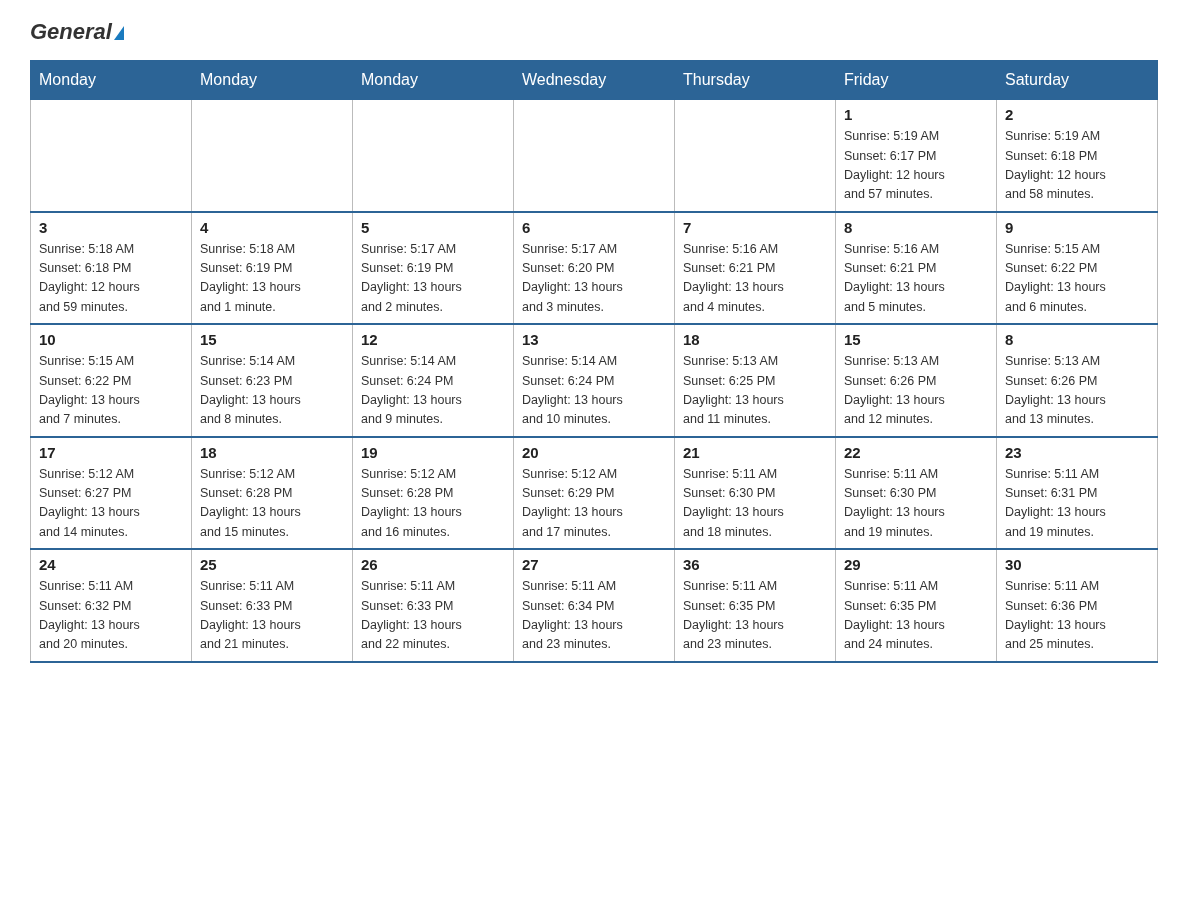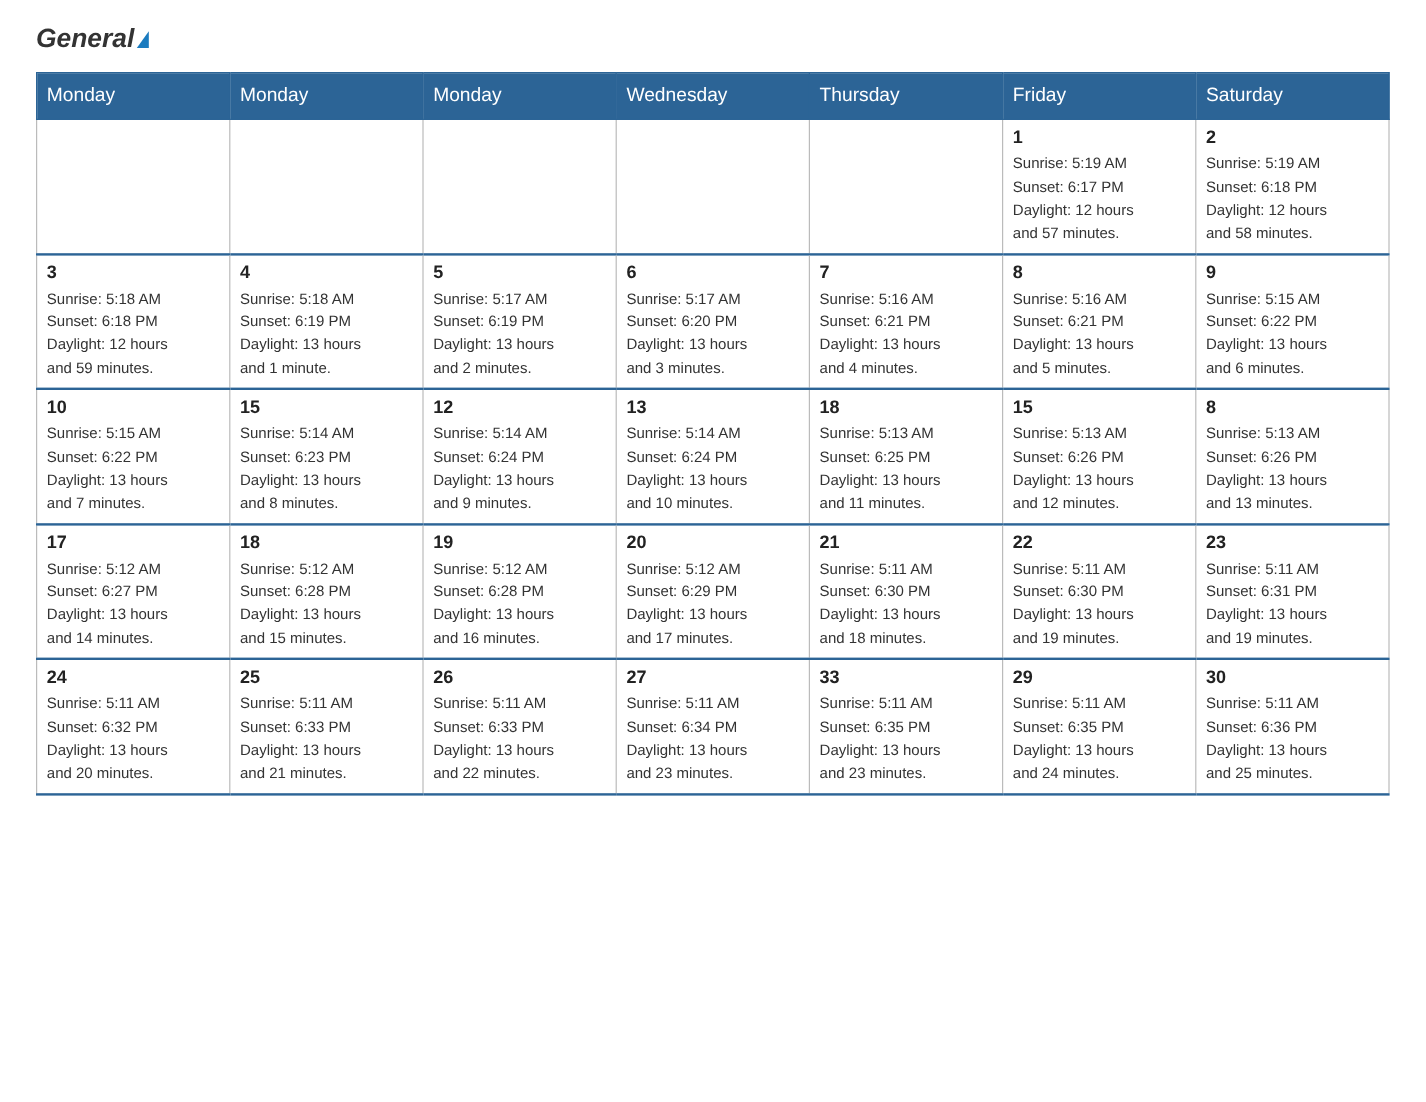--- a/index.html
+++ b/index.html
@@ -324,21 +324,21 @@
 and 22 minutes.</div>
         </td>
         <td>
           <span class="day-number">27</span>
           <div class="day-info" style="white-space: pre-line;">Sunrise: 5:11 AM
 Sunset: 6:34 PM
 Daylight: 13 hours
 and 23 minutes.</div>
         </td>
         <td>
-          <span class="day-number">33</span>
+          <span class="day-number">36</span>
           <div class="day-info" style="white-space: pre-line;">Sunrise: 5:11 AM
 Sunset: 6:35 PM
 Daylight: 13 hours
 and 23 minutes.</div>
         </td>
         <td>
           <span class="day-number">29</span>
           <div class="day-info" style="white-space: pre-line;">Sunrise: 5:11 AM
 Sunset: 6:35 PM
 Daylight: 13 hours

